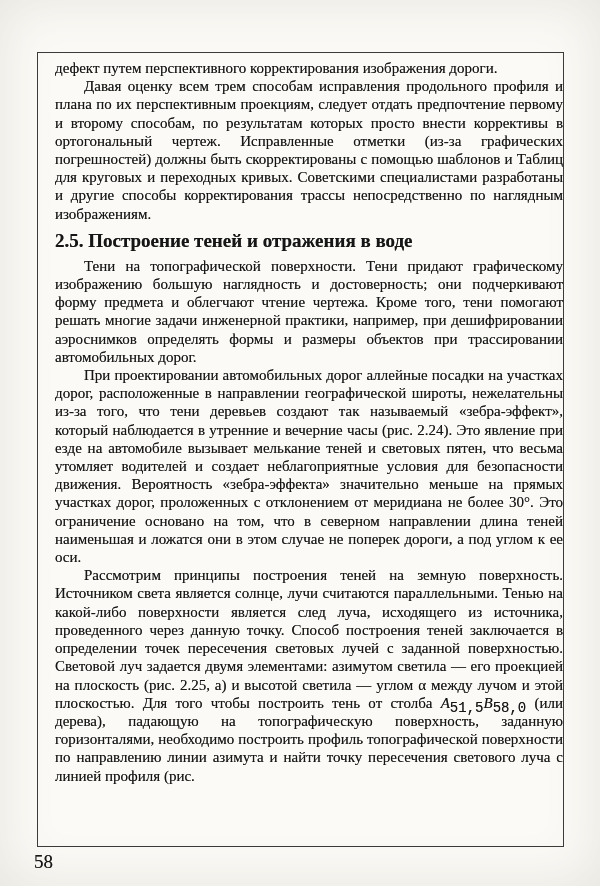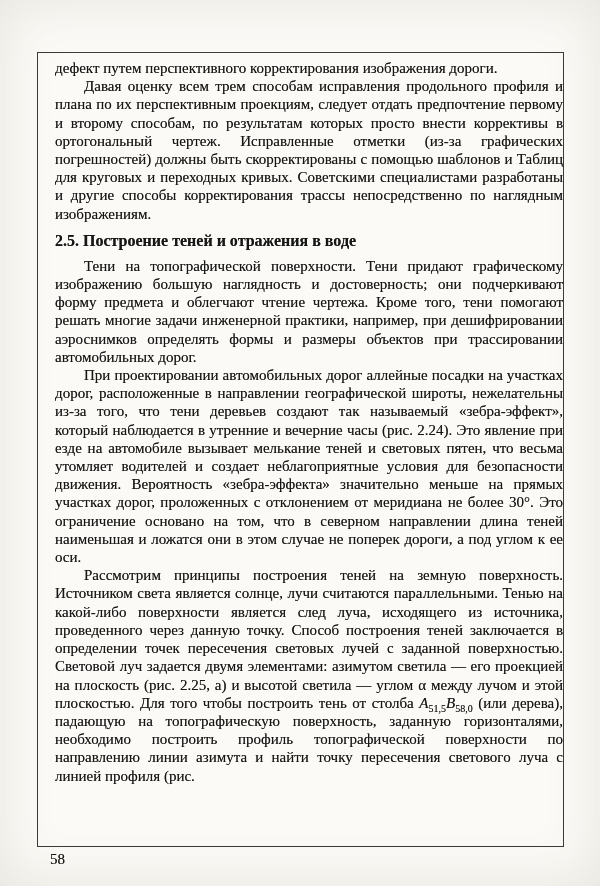--- a/index.html
+++ b/index.html
@@ -41,43 +41,44 @@
     text-align: justify;
     text-indent: 29px;
     hyphens: auto;
     text-shadow: 0 0 0.4px rgba(0, 0, 0, 0.55);
   }
   .par.cont {
     text-indent: 0;
   }
   .heading {
     margin: 9px 0 7px 0;
-    font-size: 16px;
+    font-size: 19px;
     line-height: 18px;
     font-weight: bold;
     text-align: left;
     text-indent: 0;
     text-shadow: 0 0 0.4px rgba(0, 0, 0, 0.6);
   }
   .lead-bold {
     font-weight: normal;
   }
   .fvar {
     font-style: italic;
   }
   .fvar sub {
-    font-size: 10px;
+    font-size: 14px;
     line-height: 0;
     font-style: normal;
+    font-family: Liberation Mono, monospace;
   }
   .page-number {
     position: absolute;
-    left: 50px;
+    left: 34px;
     top: 851px;
-    font-size: 15px;
+    font-size: 19px;
     text-shadow: 0 0 0.4px rgba(0, 0, 0, 0.55);
   }
 </style>
 </head>
 <body>
 
 <div class="vignette"></div>
 
 <div class="frame">
 

